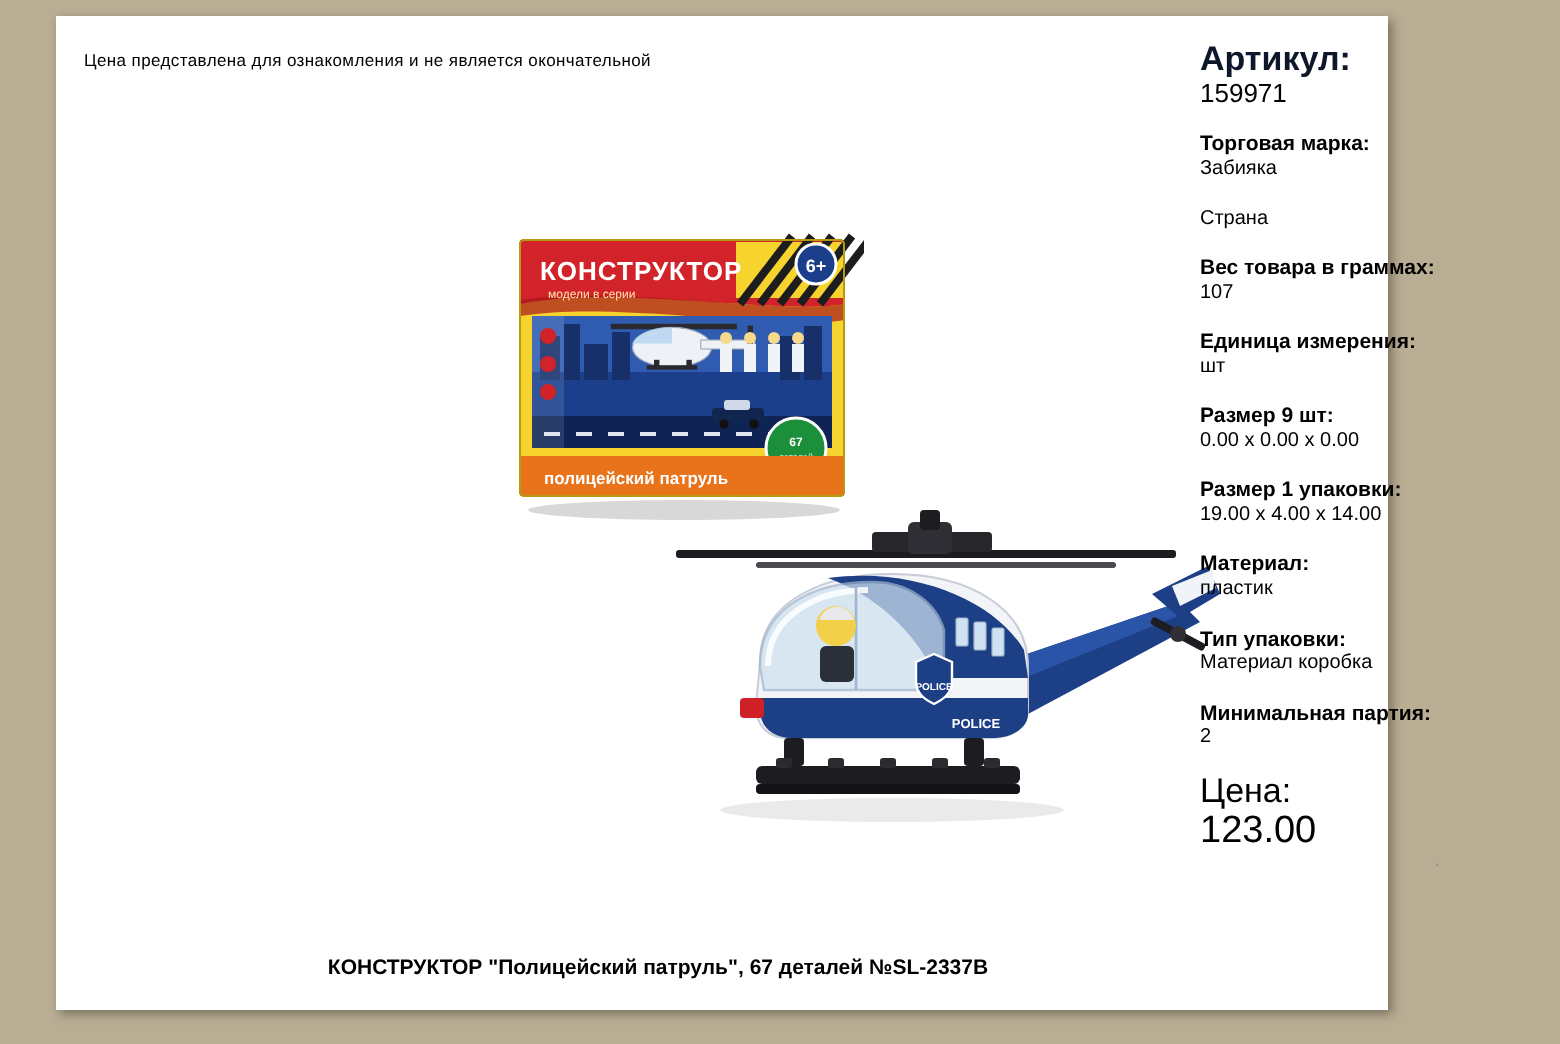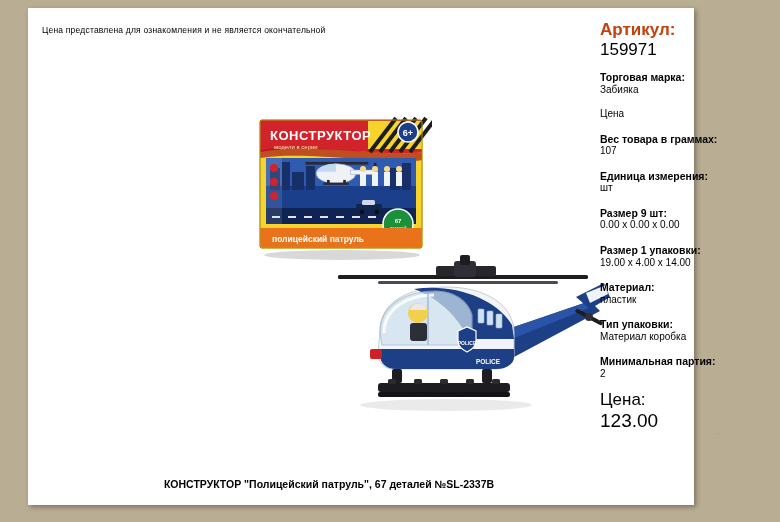--- a/index.html
+++ b/index.html
@@ -35,25 +35,25 @@
   
   .info {
     position: absolute;
     left: 572px;
     top: 12px;
     width: 150px;
   }
   .article-label {
     font-size: 17px;
     font-weight: bold;
-    color: #c2410c;
+    color: #0f172a;
     line-height: 1.15;
   }
   .article-value {
-    font-size: 17px;
+    font-size: 13px;
     color: #000;
     line-height: 1.15;
     margin-bottom: 10px;
   }
   .spec {
     margin-bottom: 7px;
     margin-top: 12px;
   }
   .spec-label {
     font-size: 10.5px;
@@ -305,21 +305,21 @@
 
   <div class="info">
     <div class="article-label">Артикул:</div>
     <div class="article-value">159971</div>
 
     <div class="spec">
       <div class="spec-label">Торговая марка:</div>
       <div class="spec-value">Забияка</div>
     </div>
     <div class="spec">
-      <div class="spec-value">Цена</div>
+      <div class="spec-value">Страна</div>
     </div>
     <div class="spec">
       <div class="spec-label">Вес товара в граммах:</div>
       <div class="spec-value">107</div>
     </div>
     <div class="spec">
       <div class="spec-label">Единица измерения:</div>
       <div class="spec-value">шт</div>
     </div>
     <div class="spec">

